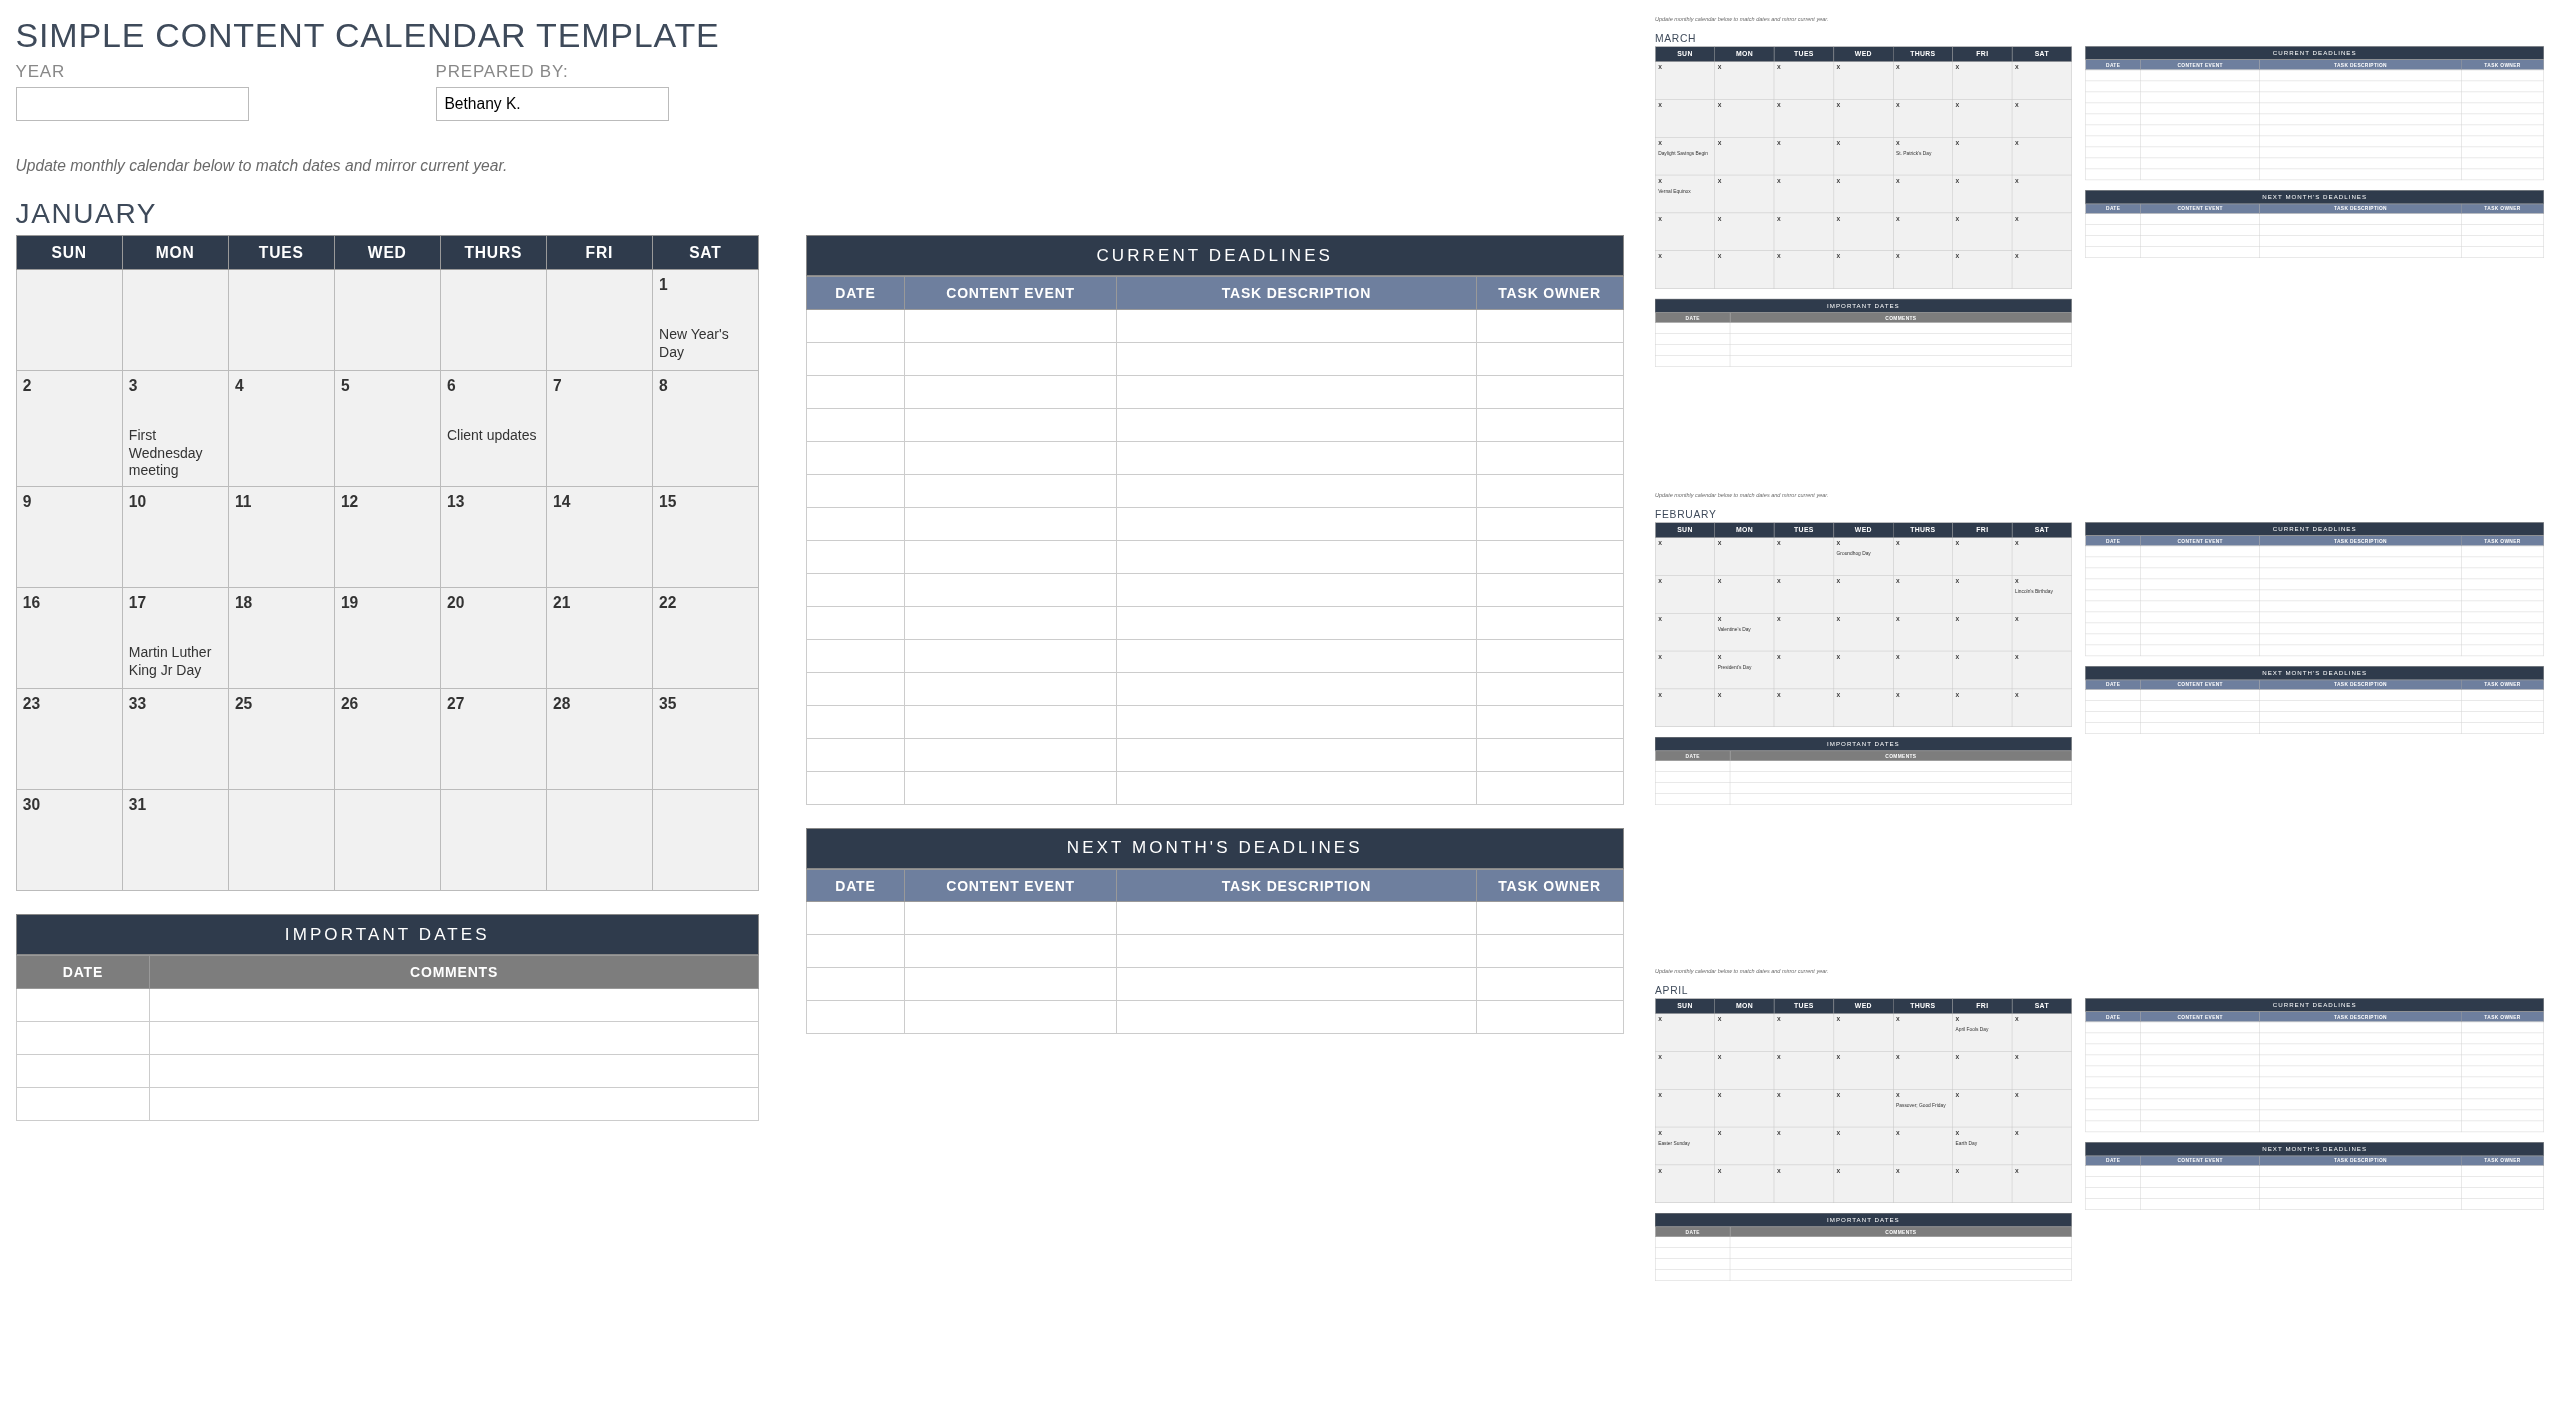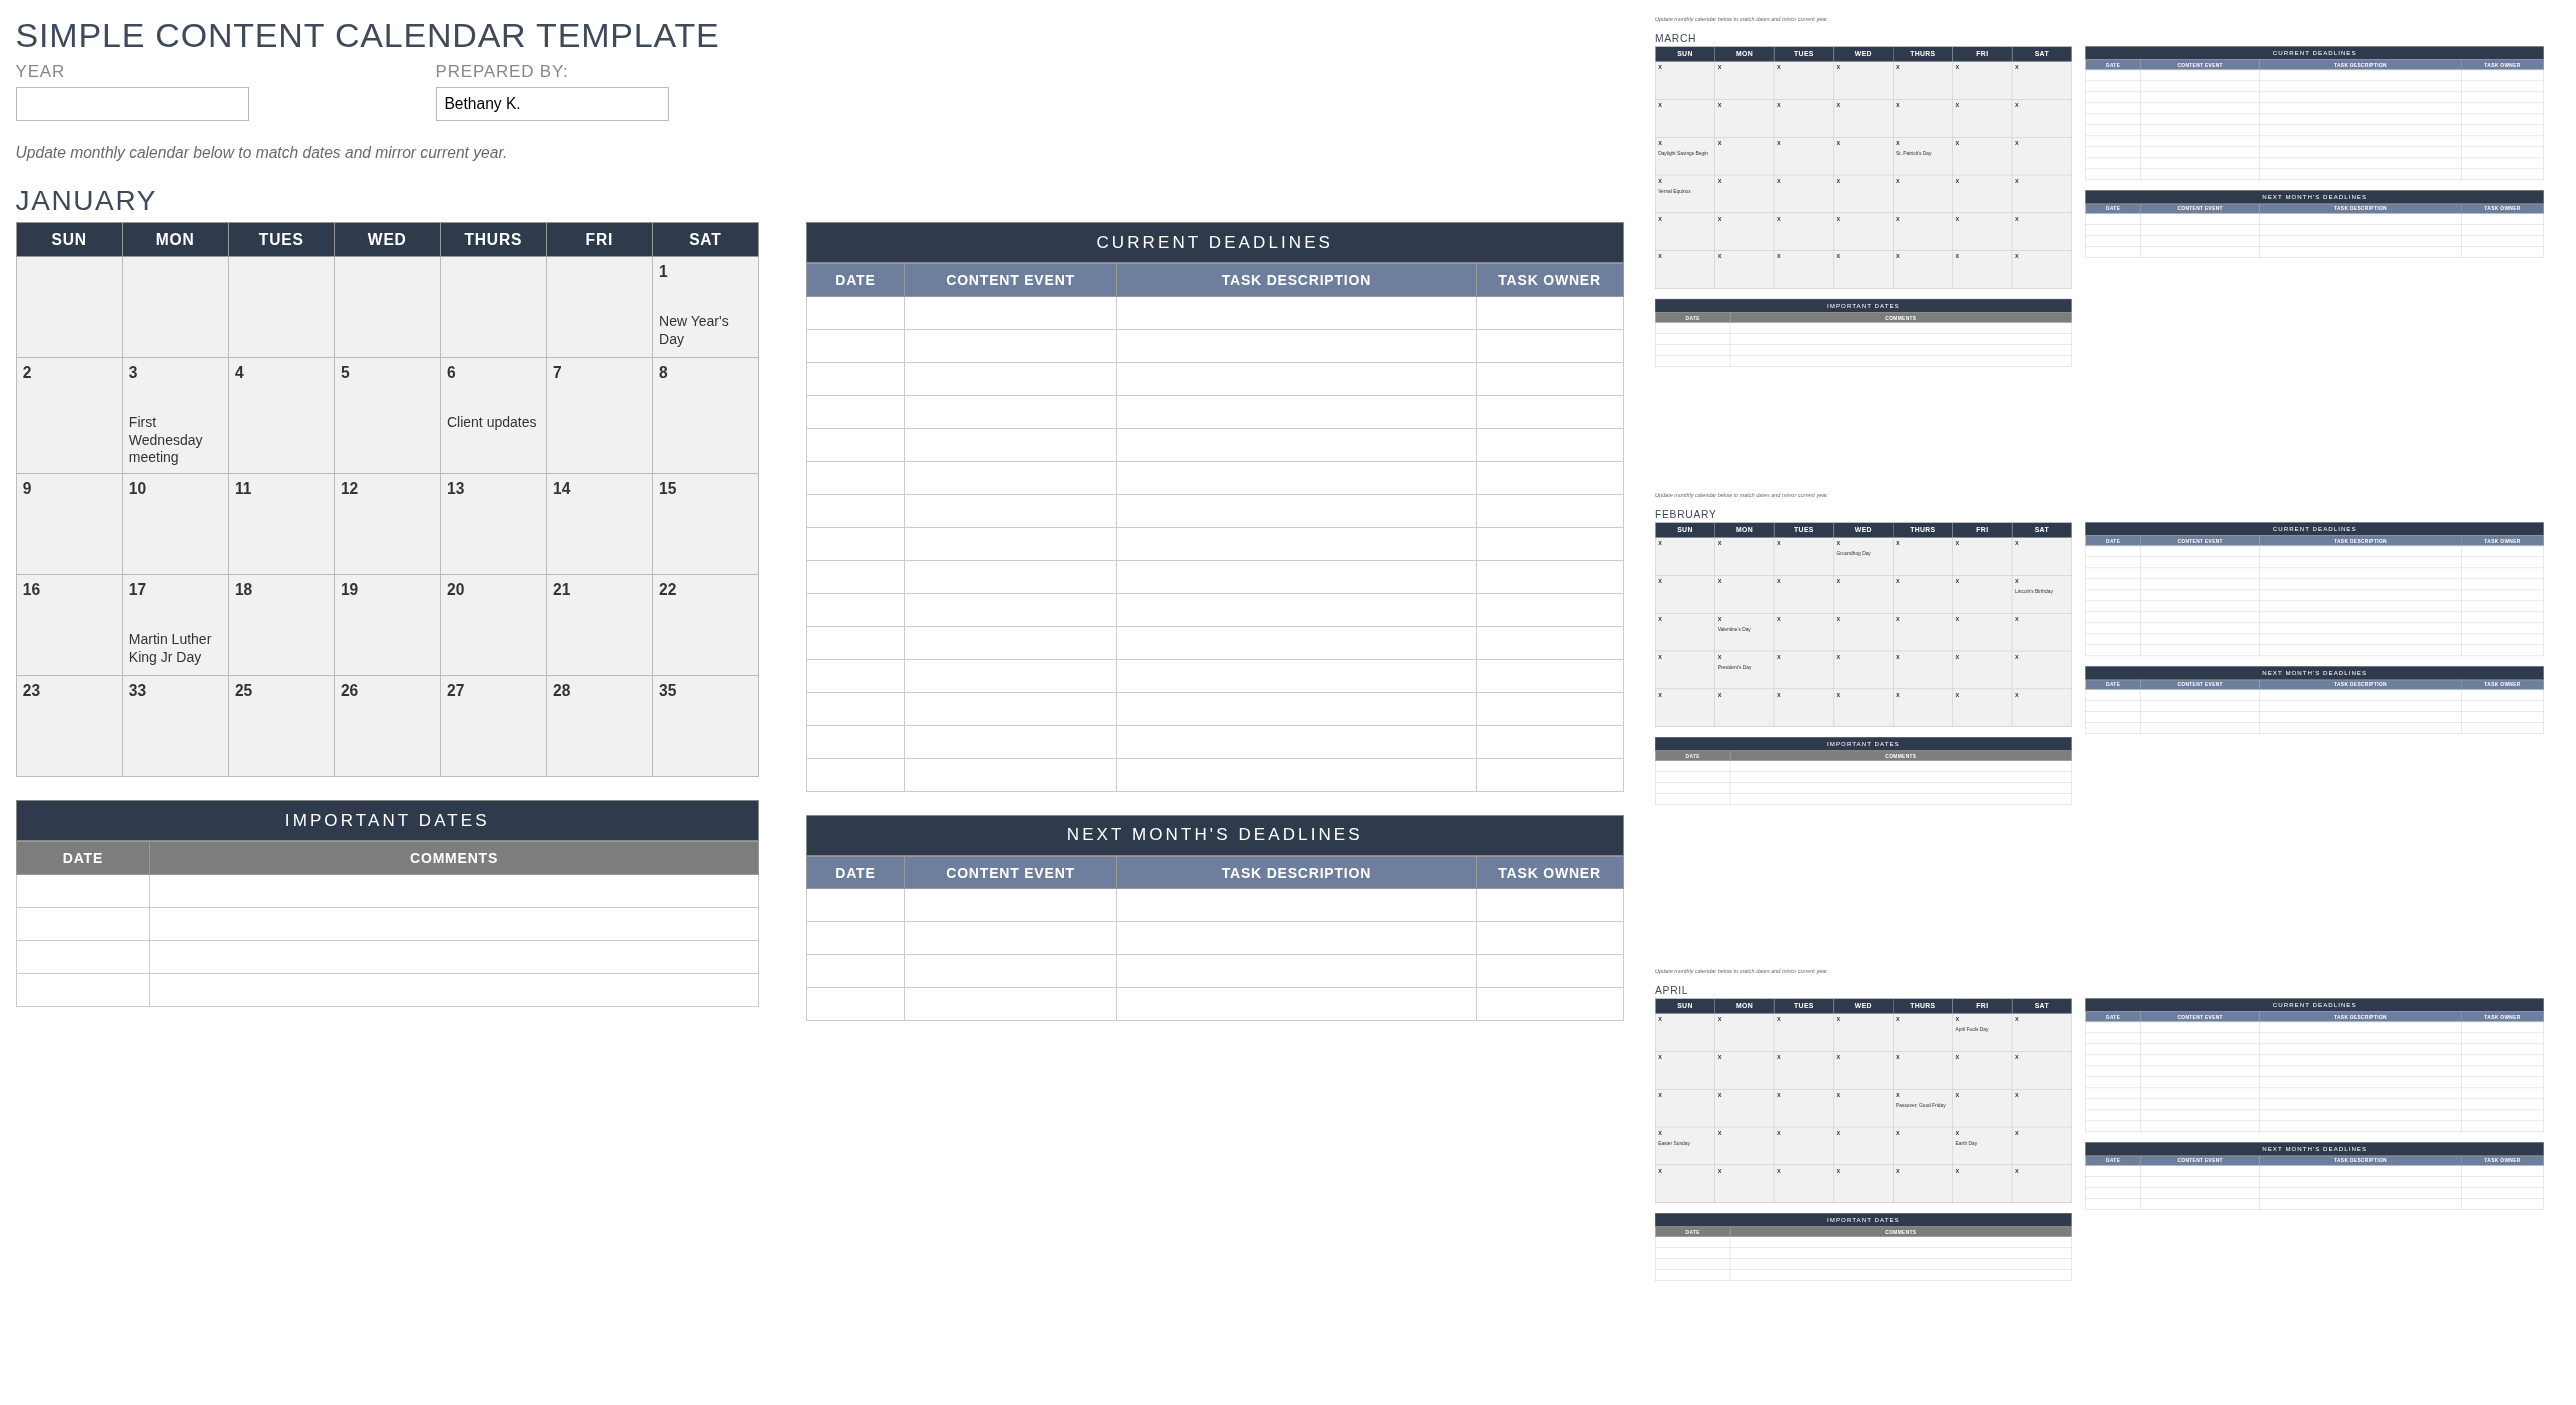--- a/index.html
+++ b/index.html
@@ -28,21 +28,21 @@
   .page-title {
     font-size: 34px;
     letter-spacing: 0.8px;
     color: #3e4a5a;
     font-weight: 400;
     margin: 0 0 7.8px 0;
   }
   .header-fields {
     display: flex;
     gap: 187px;
-    margin-bottom: 23px;
+    margin-bottom: 36px;
   }
   .field label {
     display: block;
     font-size: 17px;
     color: #888;
     margin-bottom: 4.7px;
     letter-spacing: 0.8px;
   }
   .field input {
     width: 233px;
@@ -293,20 +293,43 @@
                   <td>
                     <span class="daynum">27</span>
                   </td>
                   <td>
                     <span class="daynum">28</span>
                   </td>
                   <td>
                     <span class="daynum">35</span>
                   </td>
                 </tr>
+                <tr>
+                  <td>
+                    <span class="daynum">30</span>
+                  </td>
+                  <td>
+                    <span class="daynum">31</span>
+                  </td>
+                  <td>
+                    <span class="daynum"></span>
+                  </td>
+                  <td>
+                    <span class="daynum"></span>
+                  </td>
+                  <td>
+                    <span class="daynum"></span>
+                  </td>
+                  <td>
+                    <span class="daynum"></span>
+                  </td>
+                  <td>
+                    <span class="daynum"></span>
+                  </td>
+                </tr>
               </tbody>
             </table>
             <div class="imp-dates">
               <div class="sect-title">IMPORTANT  DATES</div>
               <table>
                 <tbody>
                   <tr class="hdr-row hdr-gray">
                     <th style="width:18%">DATE</th>
                     <th>COMMENTS</th>
                   </tr>

